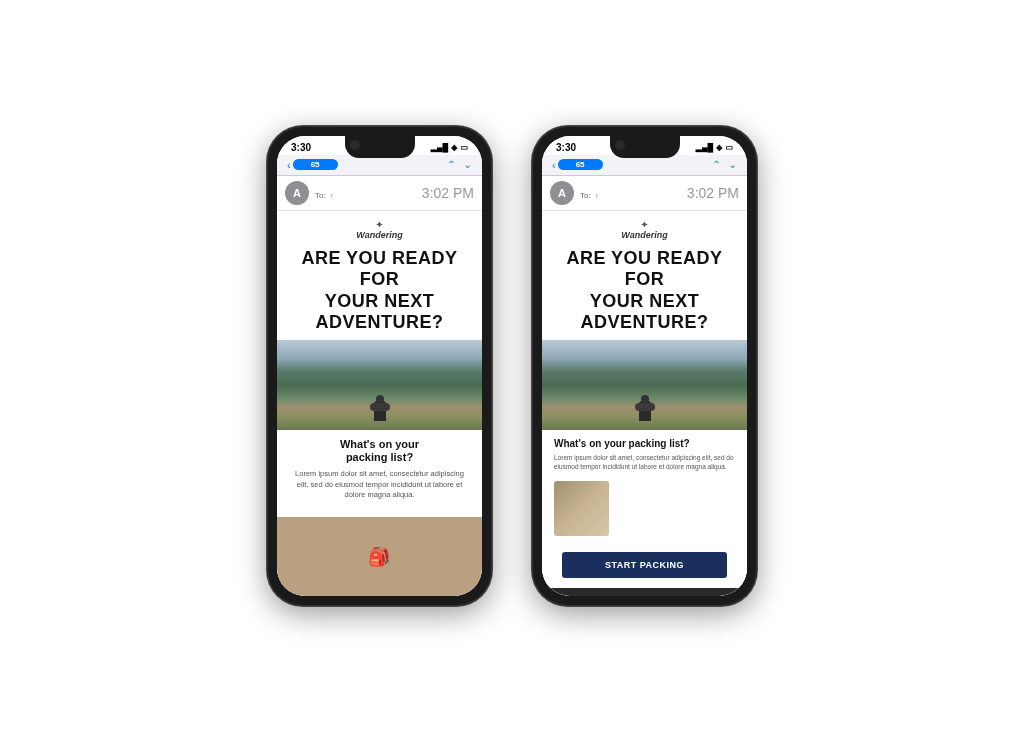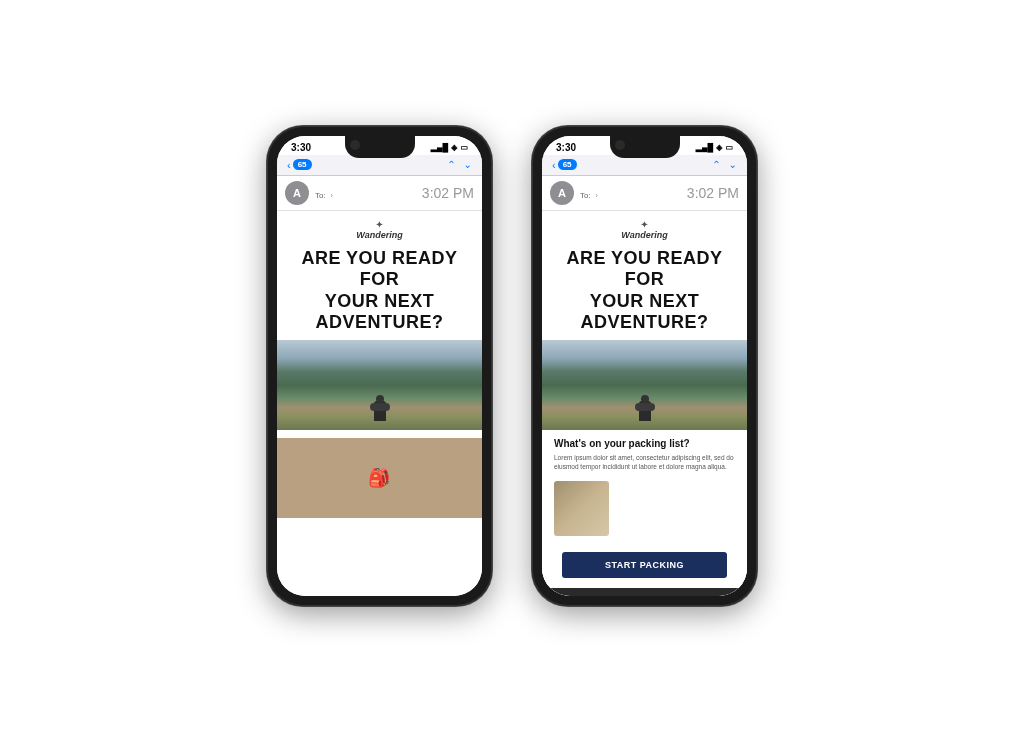--- a/index.html
+++ b/index.html
@@ -99,21 +99,21 @@
     }
     .back-chevron {
       color: #007aff;
       font-size: 11px;
     }
     .badge {
       background: #007aff;
       color: white;
       font-size: 8px;
       font-weight: 700;
-      padding: 1px 5px;
+      padding: 1px 18px;
       border-radius: 10px;
     }
     .mail-nav {
       display: flex;
       gap: 8px;
       color: #007aff;
       font-size: 13px;
     }
     .nav-arrow { color: #007aff; font-size: 10px; }
 
@@ -420,20 +420,27 @@
               <div>ARE YOU READY FOR</div>
               <div>YOUR NEXT ADVENTURE?</div>
             </div>
 
             <div class="hero-image-placeholder">
               <div class="hero-image-mountains">
                 <div class="hiker-figure"></div>
               </div>
             </div>
 
+            <div class="content-section">
+              <div class="section-title">
+                <div>What's on your</div>
+                <div>packing list?</div>
+              </div>
+              <div class="section-body">Lorem ipsum dolor sit amet, consectetur adipiscing elit, sed do eiusmod tempor incididunt ut labore et dolore magna aliqua.</div>
+            </div>
 
             <div class="gear-image-placeholder">
               <div class="gear-items">
                 🎒
               </div>
             </div>
           </div>
         </div>
       </div>
     </div>

